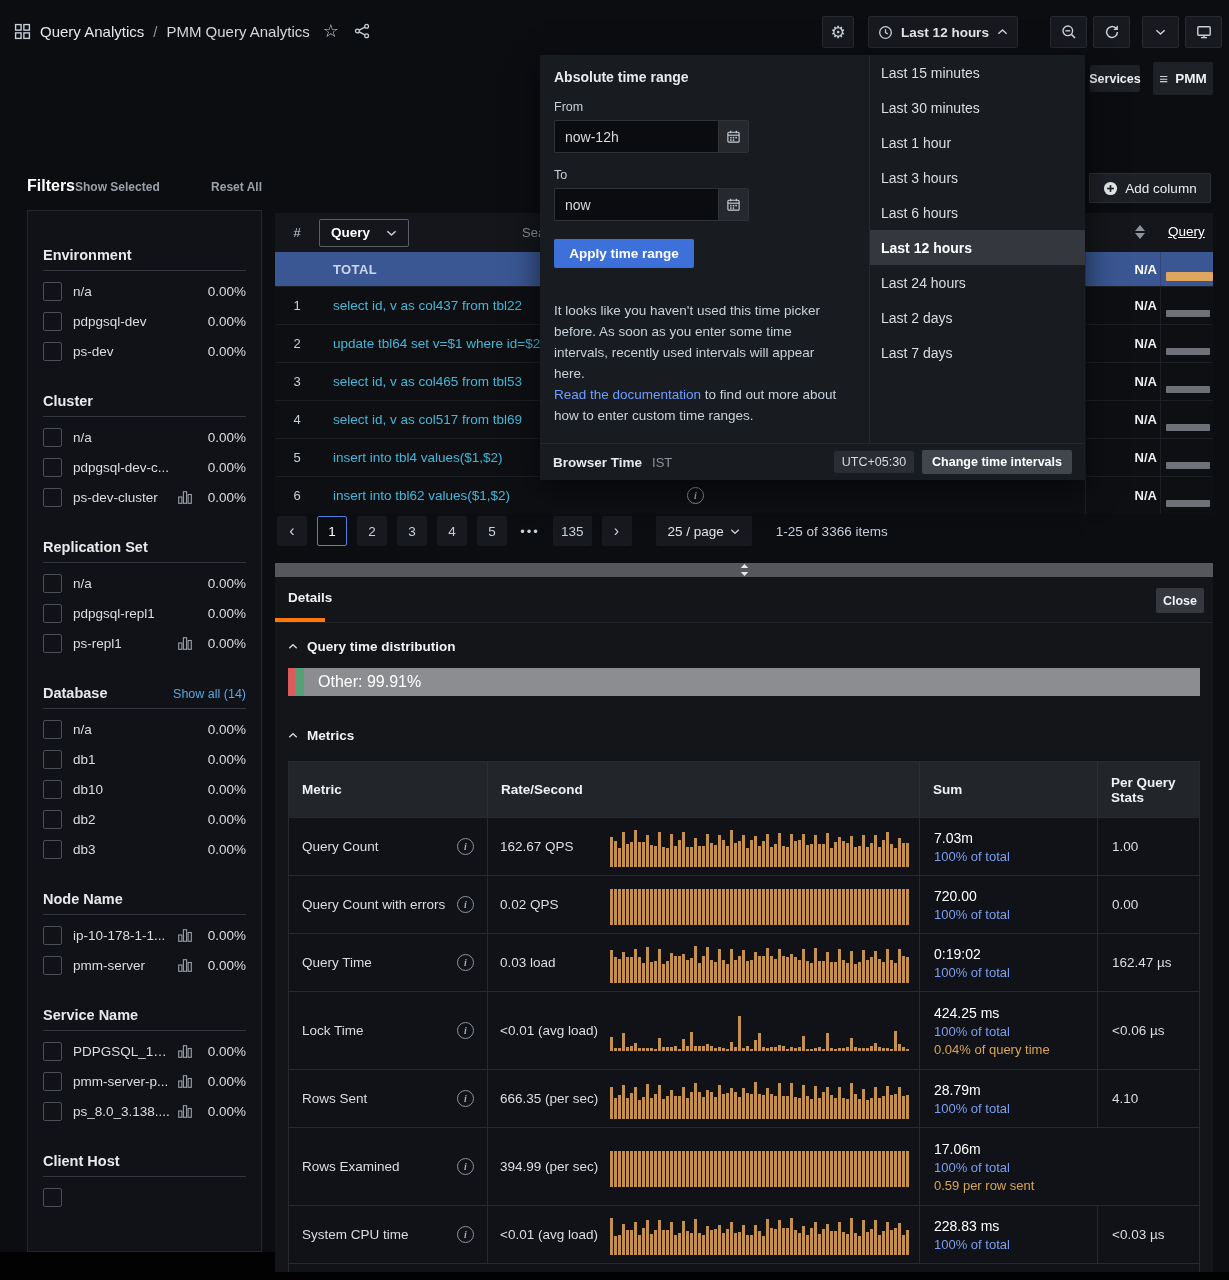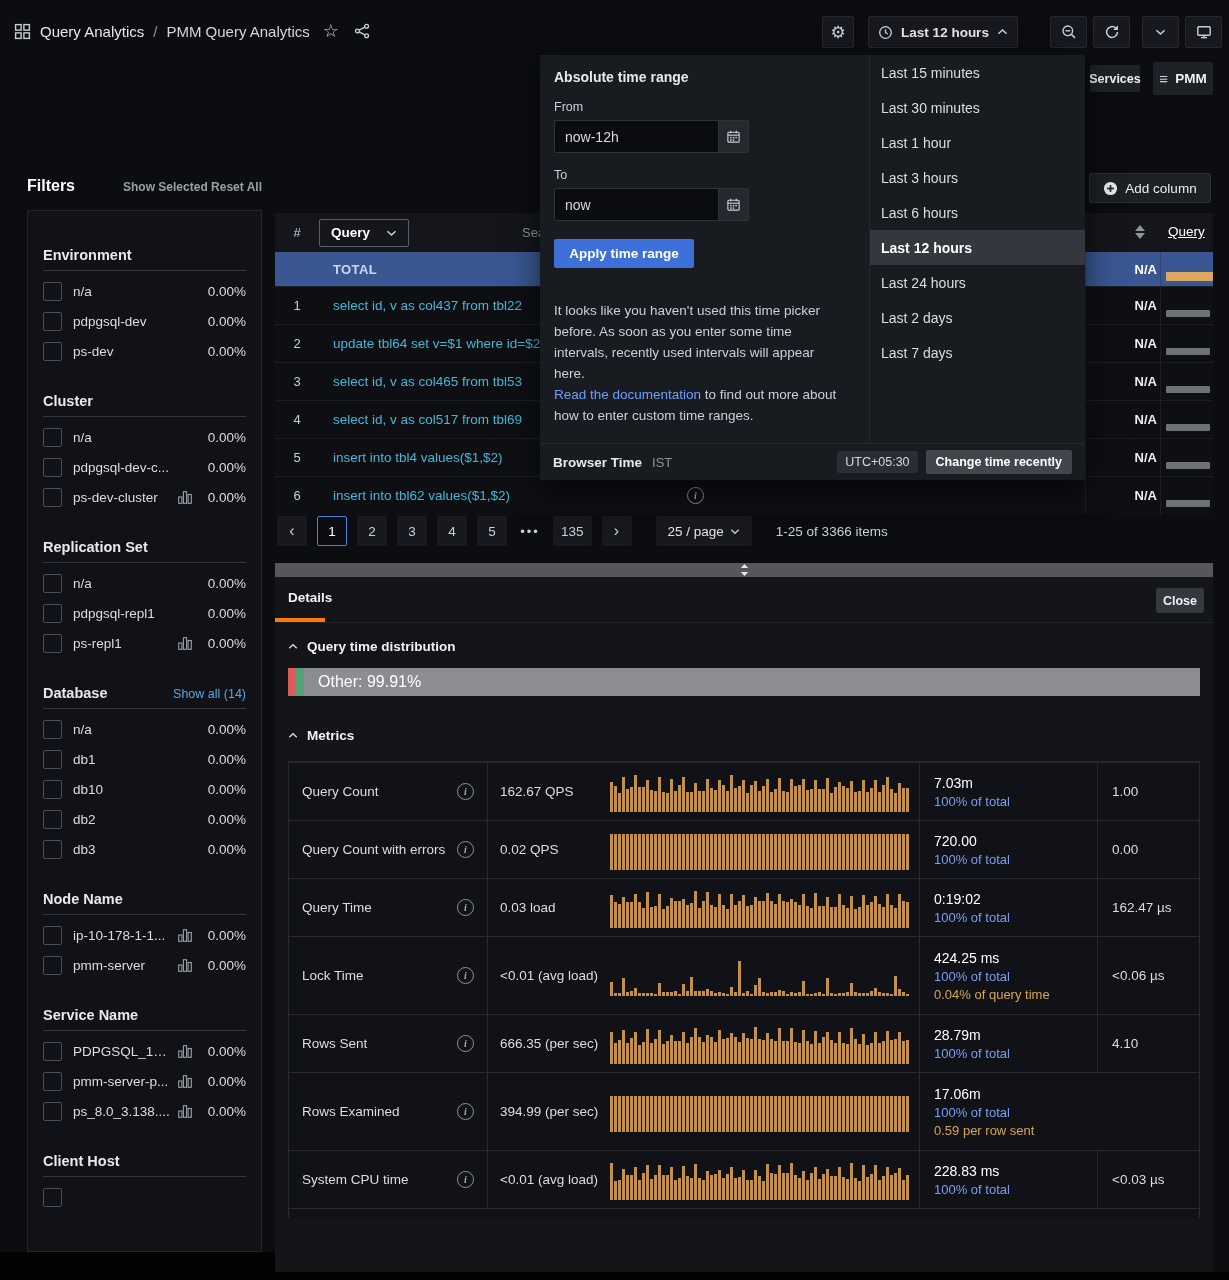--- a/index.html
+++ b/index.html
@@ -19,21 +19,21 @@
   .tbtn .lbl{font-size:13.5px;font-weight:700;color:#e3e4e6;}
   .glyph-icon{font-size:17px;line-height:1;color:#c7d0d9;}
 
   .pill-btn{position:absolute;background:#1e2126;border:none;border-radius:2px;color:#f0f1f2;
             font-weight:700;font-size:13px;display:flex;align-items:center;justify-content:center;gap:7px;cursor:pointer;}
 
   
   .filters-header{position:absolute;left:27px;top:177px;width:235px;display:flex;align-items:baseline;}
   .filters-title{font-size:16px;font-weight:700;color:#fff;}
   .filters-link{font-size:12px;font-weight:700;color:#9aa0a6;cursor:pointer;}
-  .filters-link.mid{margin-left:48px;}
+  .filters-link.mid{}
   .filters-link.end{margin-left:auto;}
   .filters-panel{position:absolute;left:27px;top:210px;width:235px;height:1042px;background:#101217;
                  border:1px solid #24262c;box-sizing:border-box;padding:12px 15px;overflow:hidden;}
   .filter-input{height:30px;border:1px solid #2f3338;background:#0c0d10;border-radius:2px;
                 display:flex;align-items:center;padding:0 9px;}
   .filter-input input{flex:1;background:transparent;border:none;outline:none;color:#d8d9da;font-size:13px;min-width:0;}
   .filter-input input::placeholder{color:#8e9499;}
   .filter-group{margin-top:32px;}
   .filter-group:first-of-type{margin-top:24px;}
   .fg-header{display:flex;justify-content:space-between;align-items:baseline;padding-bottom:7px;border-bottom:1px solid #33363c;}
@@ -600,20 +600,26 @@
 
     <div class="section-head metrics-head">
       <span>
         <svg width="10" height="7" viewBox="0 0 12 8">
             <polyline points="1.5,6 6,1.8 10.5,6" fill="none" stroke="#d8d9da" stroke-width="1.6"></polyline>
           </svg>
       </span>
       <span class="section-title">Metrics</span>
     </div>
     <div class="mtable">
+      <div class="m-hrow">
+        <div class="m-hcell">Metric</div>
+        <div class="m-hcell">Rate/Second</div>
+        <div class="m-hcell">Sum</div>
+        <div class="m-hcell" style="max-width:120px;">Per Query Stats</div>
+      </div>
       <div id="metric-rows">
           <div class="m-row">
             <div class="m-cell m-metric">
               <span>Query Count</span>
               <span class="info-icon">i</span>
             </div>
             <div class="m-cell m-rate">
               <span class="rate-val">162.67 QPS</span>
               <span class="spark">
                 <span class="sbar" style="height: 30px; background: rgb(196, 144, 78);"></span>
@@ -1324,19 +1330,19 @@
           <div class="quick-item selected">Last 12 hours</div>
           <div class="quick-item">Last 24 hours</div>
           <div class="quick-item">Last 2 days</div>
           <div class="quick-item">Last 7 days</div>
         </div>
     </div>
     <div class="td-bottom">
       <span class="bt-label">Browser Time</span>
       <span class="bt-zone">IST</span>
       <span class="utc-tag">UTC+05:30</span>
-      <button class="change-btn">Change time recently</button>
+      <button class="change-btn">Change time intervals</button>
     </div>
   </div>
 
   <div class="strip-left"></div>
   <div class="strip-bottom"></div>
 </div>
 
 </body></html>

